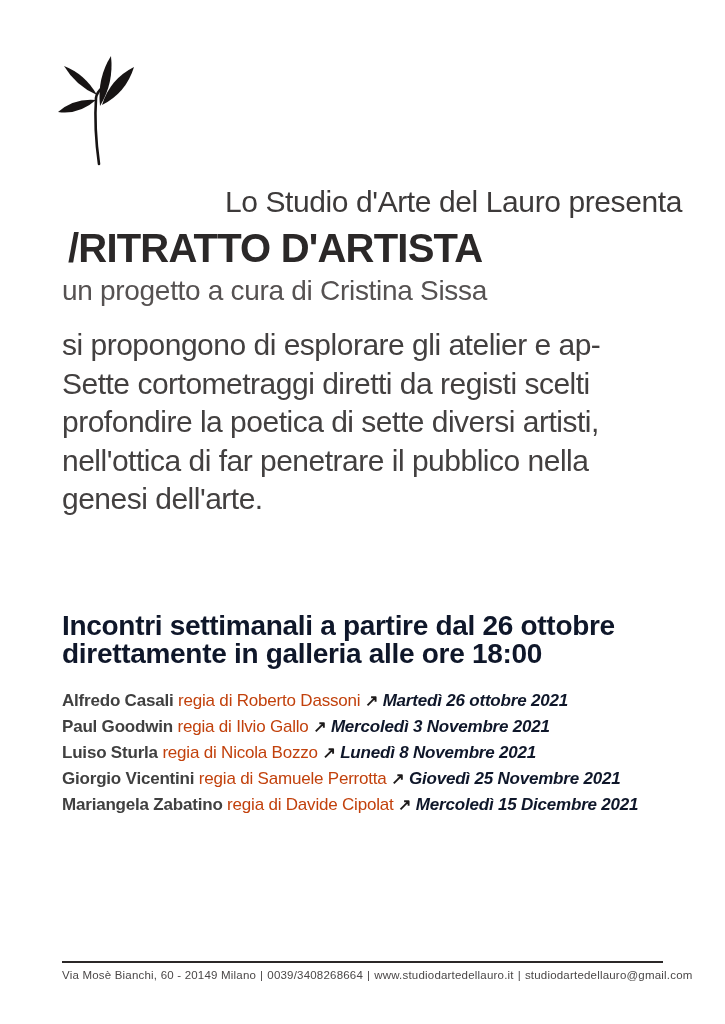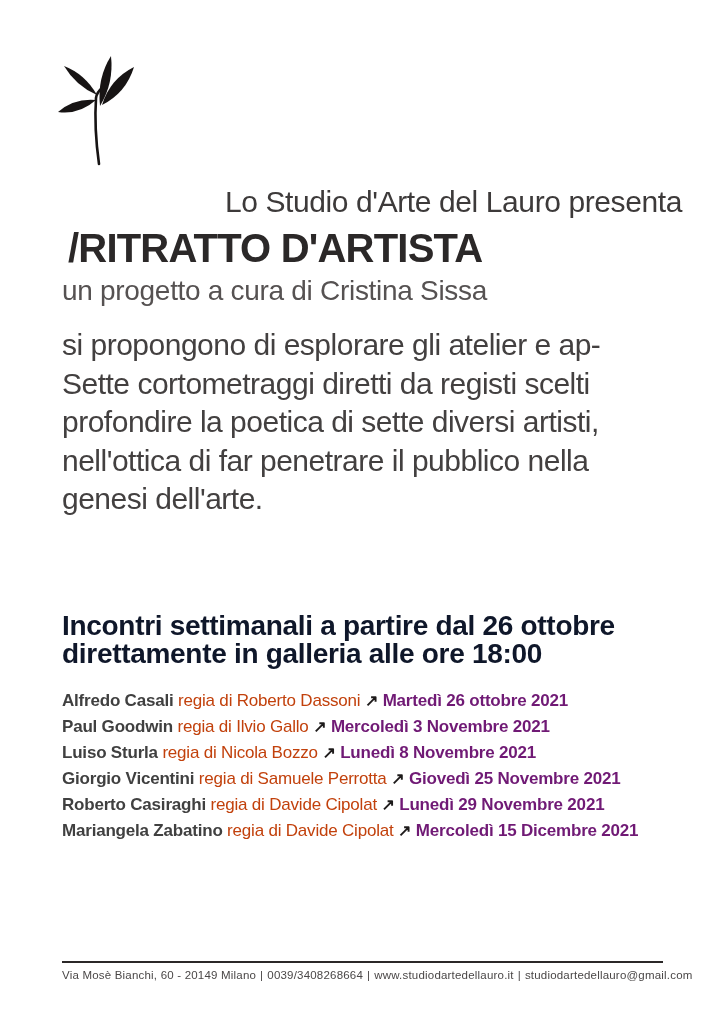--- a/index.html
+++ b/index.html
@@ -100,21 +100,22 @@
     font-weight: 400;
     color: #c2410c;
   }
   .arrow {
     font-weight: 700;
     color: #1d1a1a;
     font-size: 16px;
   }
   .date {
     font-weight: 700;
-    color: #701a75;
+    color: #0f172a;
+    font-style: italic;
   }
   .footer-rule {
     position: absolute;
     left: 62px;
     top: 961px;
     width: 601px;
     border-top: 2px solid #2b2828;
   }
   .footer {
     position: absolute;
@@ -188,26 +189,20 @@
     </div>
 
 
     <div class="event-row">
       <span class="artist">Giorgio Vicentini</span>
       <span class="direction">regia di Samuele Perrotta</span>
       <span class="arrow">↗</span>
       <span class="date">Giovedì 25 Novembre 2021</span>
     </div>
 
-    <div class="event-row">
-      <span class="artist">Roberto Casiraghi</span>
-      <span class="direction">regia di Davide Cipolat</span>
-      <span class="arrow">↗</span>
-      <span class="date">Lunedì 29 Novembre 2021</span>
-    </div>
 
     <div class="event-row">
       <span class="artist">Mariangela Zabatino</span>
       <span class="direction">regia di Davide Cipolat</span>
       <span class="arrow">↗</span>
       <span class="date">Mercoledì 15 Dicembre 2021</span>
     </div>
 
   </div>
 

